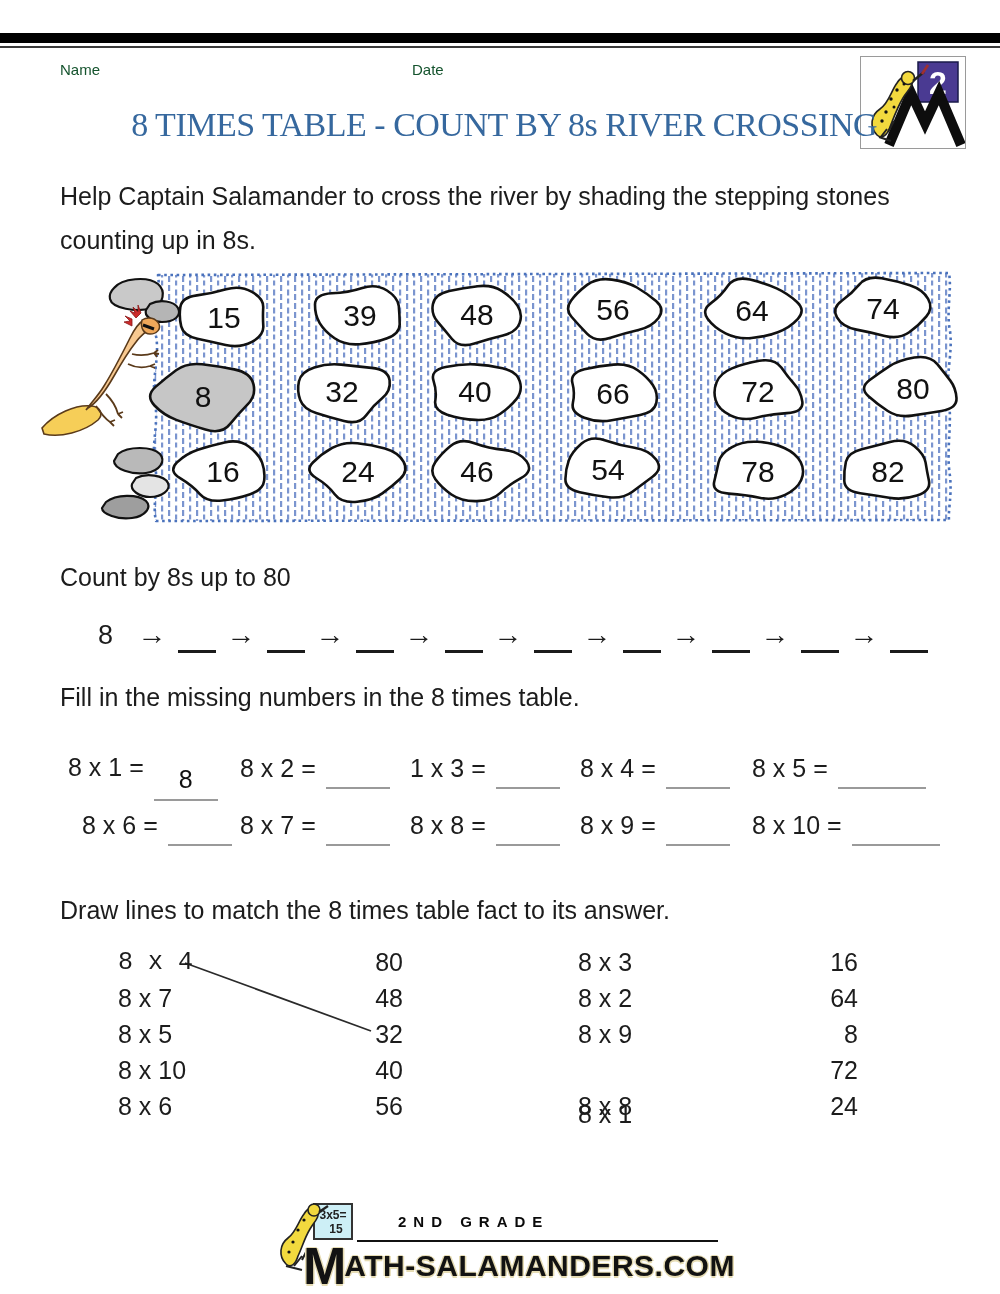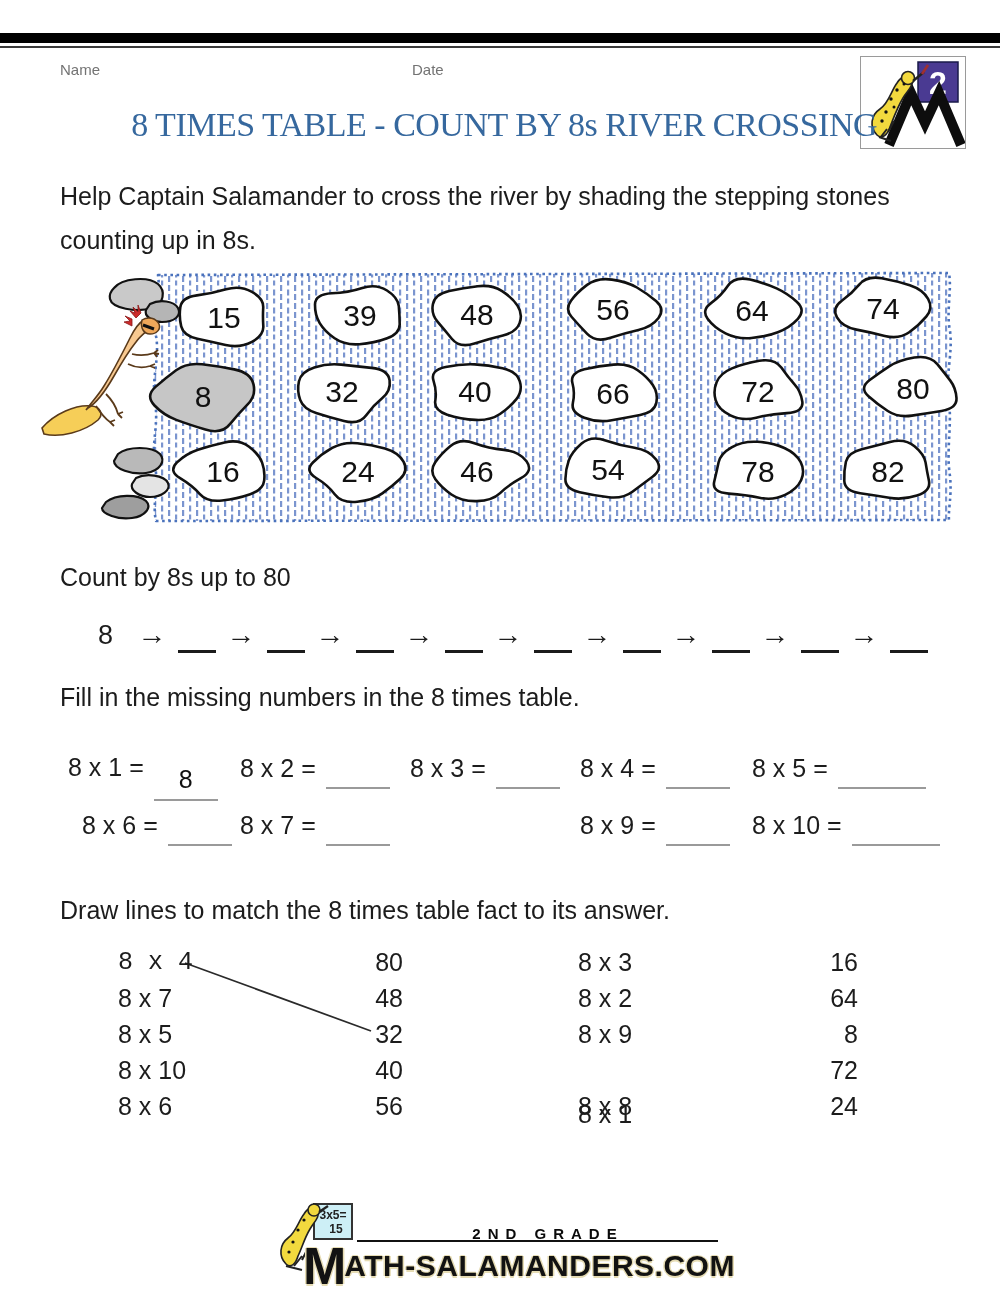--- a/index.html
+++ b/index.html
@@ -6,21 +6,21 @@
     --title-blue:#36689E; --water-dash:#7B95CF; --water-border:#4A72BC;
     --stone-shaded:#C6C6C6; --badge-purple:#4A3A92; --sign-blue:#CDEFF6;
     --rule-gray:#9A9A9A;
   }
   html,body{margin:0;padding:0;background:#fff;}
   .page{position:relative;width:1000px;height:1294px;background:#fff;overflow:hidden;
         font-family:"Liberation Sans",sans-serif;color:#1c1c1c;}
   .abs{position:absolute;}
   .top-rule-thick{left:0;top:33px;width:1000px;height:10px;background:#000;}
   .top-rule-thin{left:0;top:46px;width:1000px;height:2px;background:#3a3a3a;}
-  .meta-label{top:61px;font-size:15px;color:#737373;}
+  .meta-label{top:61px;font-size:15px;color:#14532d;}
   .name-label{left:60px;}
   .date-label{left:412px;}
   .logo-box{left:860px;top:56px;width:104px;height:91px;border:1px solid #9a9a9a;background:#fff;}
   .page-title{left:57px;top:106px;width:820px;font-family:"Liberation Serif",serif;
               font-size:34px;letter-spacing:-0.5px;color:var(--title-blue);white-space:nowrap;text-align:right;}
   .intro-text{left:60px;top:174px;width:830px;font-size:25px;line-height:44px;}
   .section-heading{font-size:25px;}
   .count-heading{left:60px;top:563px;}
   .fill-heading{left:60px;top:683px;}
   .match-heading{left:60px;top:896px;}
@@ -33,22 +33,22 @@
   .fill-row{left:0;top:0;width:878px;height:50px;font-size:25px;}
   .fill-row1{top:753px;} .fill-row2{top:810px;}
   .eq-cell{position:absolute;white-space:nowrap;}
   .eq-blank{display:inline-block;width:64px;height:34px;border-bottom:2px solid var(--rule-gray);
             vertical-align:-12px;margin-left:10px;text-align:center;font-size:25px;color:#111;}
   .eq-blank.wide{width:88px;}
   .match-area{left:0;top:940px;width:1000px;height:200px;font-size:25px;}
   .match-cell{position:absolute;white-space:nowrap;}
   .match-ans{text-align:right;}
   .match-line-svg{position:absolute;left:0;top:0;width:1000px;height:200px;}
-  .grade-label{left:398px;top:1213px;width:300px;text-align:center;font-size:15px;font-weight:bold;
-               letter-spacing:7px;color:#0a0a0a;margin-top:12px;}
+  .grade-label{left:398px;top:1213px;width:300px;font-size:15px;font-weight:bold;
+               letter-spacing:7px;color:#0a0a0a;}
   .footer-rule{left:357px;top:1240px;width:361px;height:2px;background:#111;}
   .site-label{left:303px;top:1236px;white-space:nowrap;font-weight:bold;color:#121212;
               text-shadow:-1.5px 0 #E6DCB4,1.5px 0 #E6DCB4,0 -1.5px #E6DCB4,0 1.5px #E6DCB4;}
   .site-m{font-size:52px;vertical-align:-8px;letter-spacing:-2px;}
   .site-rest{font-size:30px;letter-spacing:0.5px;}
   .footer-logo{left:272px;top:1198px;}
   svg text{font-family:"Liberation Sans",sans-serif;}
   .stone{fill:#fff;stroke:#111;stroke-width:2.6;stroke-linejoin:round;}
   .stone-shaded{fill:var(--stone-shaded);}
   .stone-num{font-size:30px;fill:#111;text-anchor:middle;}
@@ -166,27 +166,28 @@
 
   <div class="abs section-heading count-heading">Count by 8s up to 80</div>
   <div class="abs count-row" id="count-row">
     <span class="count-start">8</span>
   <span class="count-arrow">→</span><span class="count-blank"></span><span class="count-arrow">→</span><span class="count-blank"></span><span class="count-arrow">→</span><span class="count-blank"></span><span class="count-arrow">→</span><span class="count-blank"></span><span class="count-arrow">→</span><span class="count-blank"></span><span class="count-arrow">→</span><span class="count-blank"></span><span class="count-arrow">→</span><span class="count-blank"></span><span class="count-arrow">→</span><span class="count-blank"></span><span class="count-arrow">→</span><span class="count-blank"></span></div>
 
   <div class="abs section-heading fill-heading">Fill in the missing numbers in the 8 times table.</div>
   <div class="abs fill-row fill-row1" id="fill-row-0">
       <span class="eq-cell" style="left: 68px;"><span>8 x 1 =</span><span class="eq-blank">8</span></span>
       <span class="eq-cell" style="left: 240px;"><span>8 x 2 =</span><span class="eq-blank"></span></span>
-      <span class="eq-cell" style="left: 410px;"><span>8 x 3 =</span><span class="eq-blank"></span></span>
+      <span class="eq-cell" style="left: 410px;"><span>1 x 3 =</span><span class="eq-blank"></span></span>
       <span class="eq-cell" style="left: 580px;"><span>8 x 4 =</span><span class="eq-blank"></span></span>
       <span class="eq-cell" style="left: 752px;"><span>8 x 5 =</span><span class="eq-blank wide"></span></span>
     </div>
   <div class="abs fill-row fill-row2" id="fill-row-1">
       <span class="eq-cell" style="left: 82px;"><span>8 x 6 =</span><span class="eq-blank"></span></span>
       <span class="eq-cell" style="left: 240px;"><span>8 x 7 =</span><span class="eq-blank"></span></span>
+      <span class="eq-cell" style="left: 410px;"><span>8 x 8 =</span><span class="eq-blank"></span></span>
       <span class="eq-cell" style="left: 580px;"><span>8 x 9 =</span><span class="eq-blank"></span></span>
       <span class="eq-cell" style="left: 752px;"><span>8 x 10 =</span><span class="eq-blank wide"></span></span>
     </div>
 
   <div class="abs section-heading match-heading">Draw lines to match the 8 times table fact to its answer.</div>
   <div class="abs match-area" id="match-area">
     <svg class="match-line-svg">
       <line x1="185" y1="23" x2="371" y2="91" stroke="#2a2a2a" stroke-width="1.7"></line>
     </svg>
   <div class="match-cell" style="left: 118px; top: 8px; font-family: Liberation Mono, monospace;">8 x 4</div>

